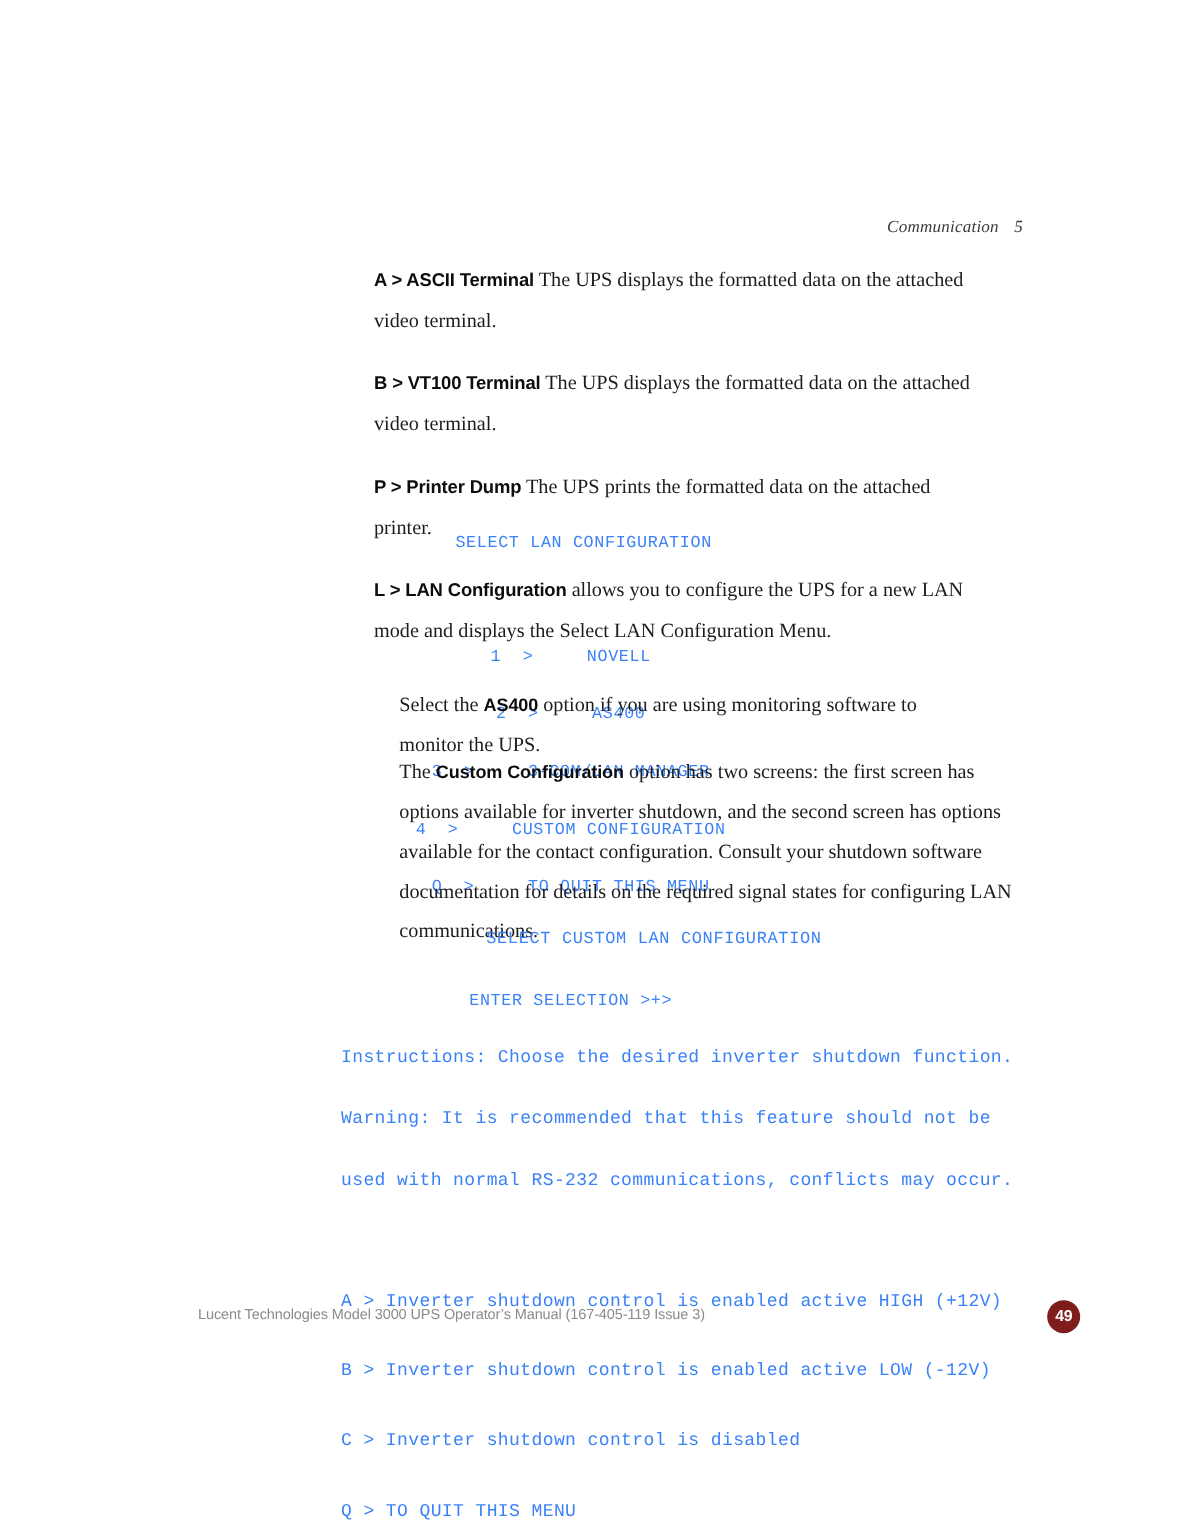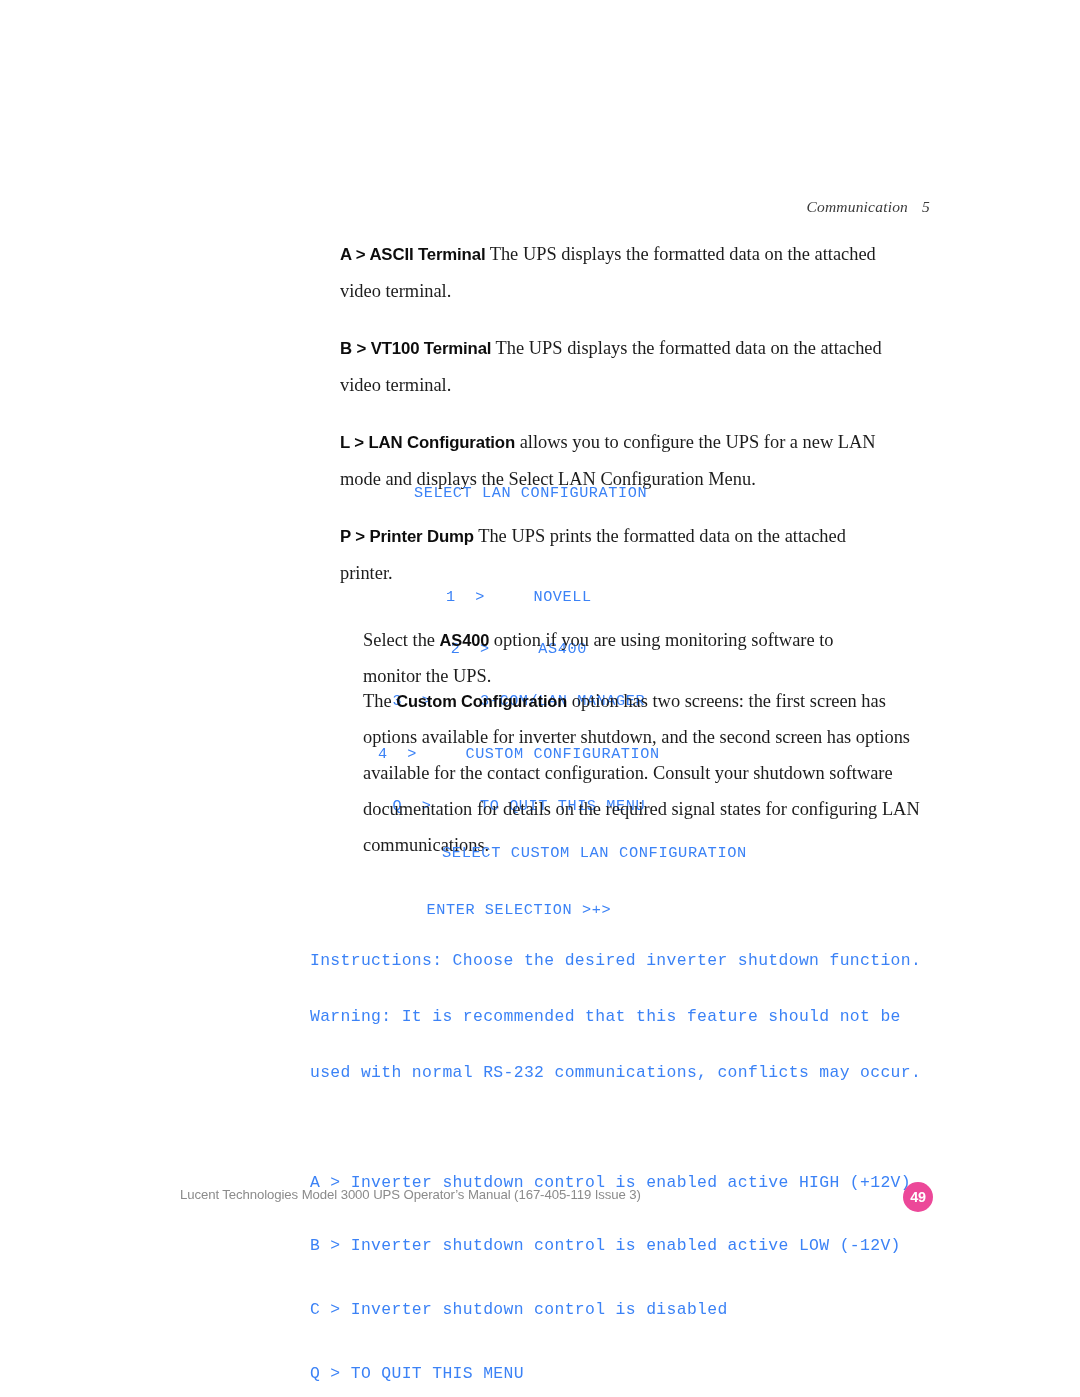--- a/index.html
+++ b/index.html
@@ -117,26 +117,26 @@
     left: 180px;
     top: 1187px;
     width: 760px;
     font-family: "Liberation Sans", sans-serif;
     font-size: 13.2px;
     letter-spacing: -0.1px;
     color: #8b8b8b;
   }
   .page-badge {
     position: absolute;
-    left: 903px;
+    left: 952px;
     top: 1182px;
     width: 30px;
     height: 30px;
     border-radius: 50%;
-    background: #ec4899;
+    background: #7f1d1d;
     color: #ffffff;
     font-family: "Liberation Sans", sans-serif;
     font-weight: bold;
     font-size: 14.4px;
     line-height: 30px;
     text-align: center;
     letter-spacing: -0.3px;
   }
 </style>
 </head>
@@ -147,23 +147,23 @@
   <div class="running-head">
     <span class="rh-chapter">Communication</span><span class="rh-page">5</span>
   </div>
 
   <div class="body-col">
 
     <p class="para"><span class="lead">A &gt; ASCII Terminal</span><span> The UPS displays the formatted data on the attached video terminal.</span></p>
 
     <p class="para"><span class="lead">B &gt; VT100 Terminal</span><span> The UPS displays the formatted data on the attached video terminal.</span></p>
 
+    <p class="para"><span class="lead">P &gt; Printer Dump</span><span> The UPS prints the formatted data on the attached printer.</span></p>
+
     <p class="para"><span class="lead">L &gt; LAN Configuration</span><span> allows you to configure the UPS for a new LAN mode and displays the Select LAN Configuration Menu.</span></p>
-
-    <p class="para"><span class="lead">P &gt; Printer Dump</span><span> The UPS prints the formatted data on the attached printer.</span></p>
 
   </div>
 
   <div class="screen screen-lan">
     <span class="scr-title">SELECT LAN CONFIGURATION</span>
     <span class="gap"></span>
     <span class="scr-line">1  &gt;     NOVELL</span>
     <span class="scr-line">2  &gt;     AS400</span>
     <span class="scr-line">3  &gt;     3-COM/LAN MANAGER</span>
     <span class="scr-line">4  &gt;     CUSTOM CONFIGURATION</span>

